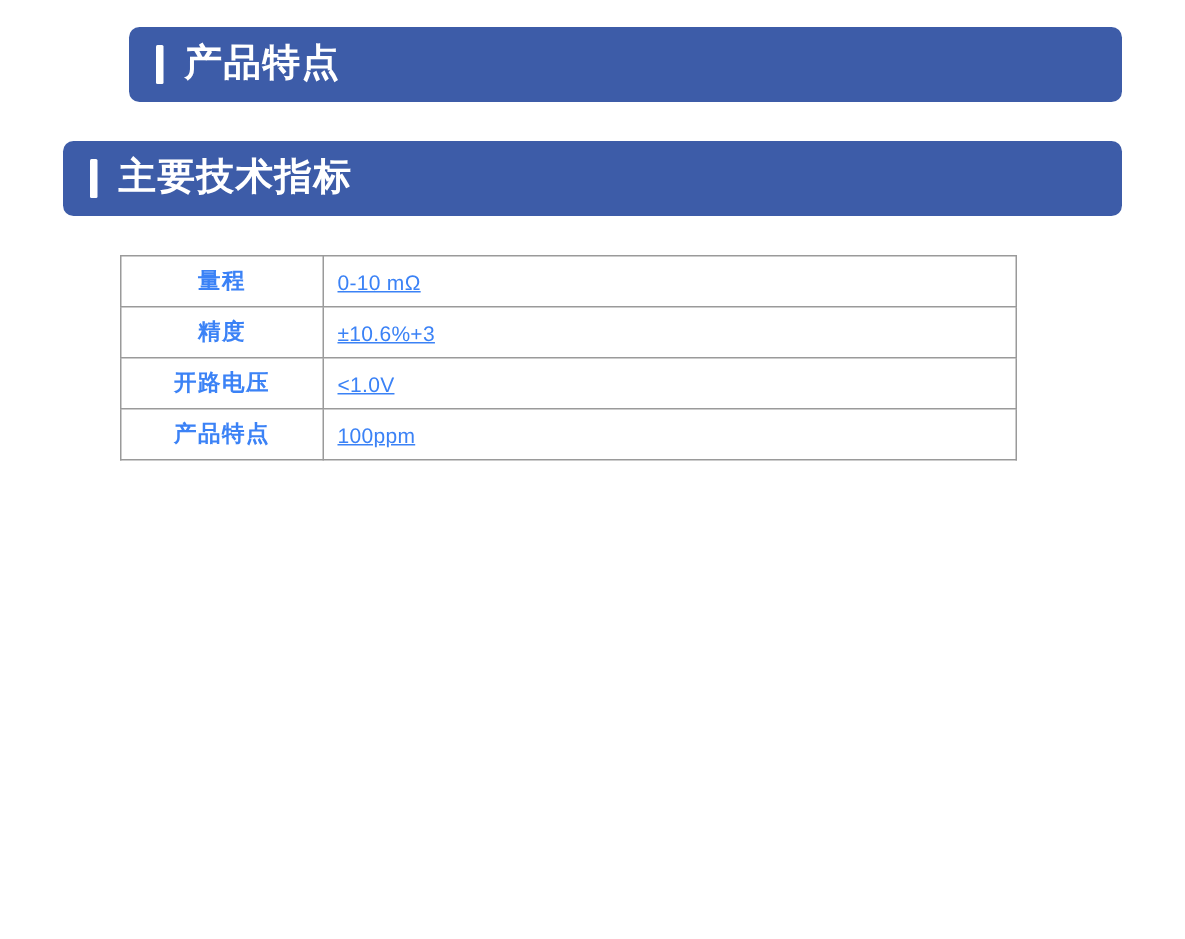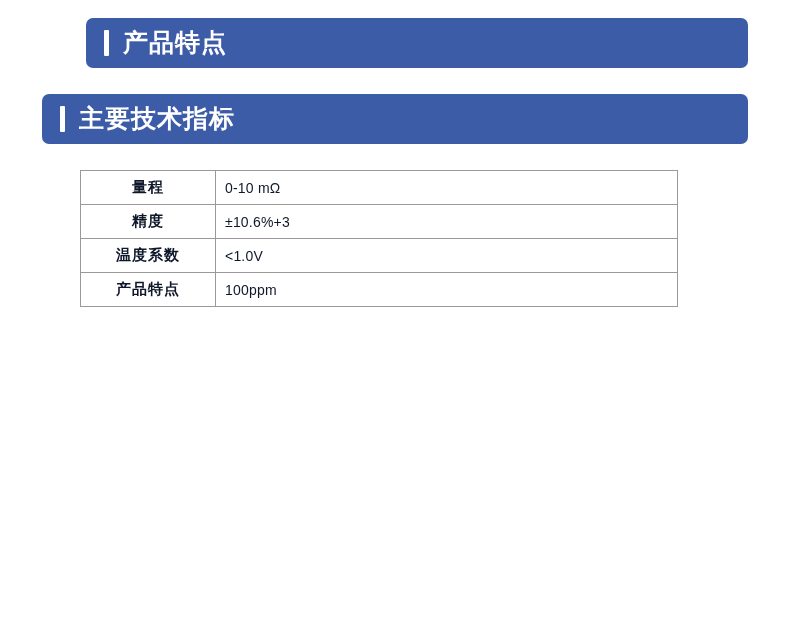--- a/index.html
+++ b/index.html
@@ -87,32 +87,33 @@
   table.spec-table {
     border-collapse: collapse;
     width: 100%;
     table-layout: fixed;
   }
   table.spec-table td {
     border: 1px solid #9a9a9a;
     height: 34px;
     box-sizing: border-box;
     font-size: 15px;
-    color: #0f172a;
+    color: #3b82f6;
   }
   table.spec-table td.key {
     width: 135px;
     text-align: center;
     font-weight: bold;
     letter-spacing: 1px;
   }
   table.spec-table td.val {
     padding-left: 9px;
     font-size: 14px;
     letter-spacing: 0.2px;
+    text-decoration: underline;
   }
 </style>
 </head>
 <body>
 
 <div class="page">
 
   <div class="section-bar" id="features-bar">
     <span class="accent"></span>
     <span class="title">产品特点</span>
@@ -131,21 +132,21 @@
       <tbody>
         <tr>
           <td class="key">量程</td>
           <td class="val">0-10 mΩ</td>
         </tr>
         <tr>
           <td class="key">精度</td>
           <td class="val">±10.6%+3</td>
         </tr>
         <tr>
-          <td class="key">温度系数</td>
+          <td class="key">开路电压</td>
           <td class="val">&lt;1.0V</td>
         </tr>
         <tr>
           <td class="key">产品特点</td>
           <td class="val">100ppm</td>
         </tr>
       </tbody>
     </table>
   </div>
 

